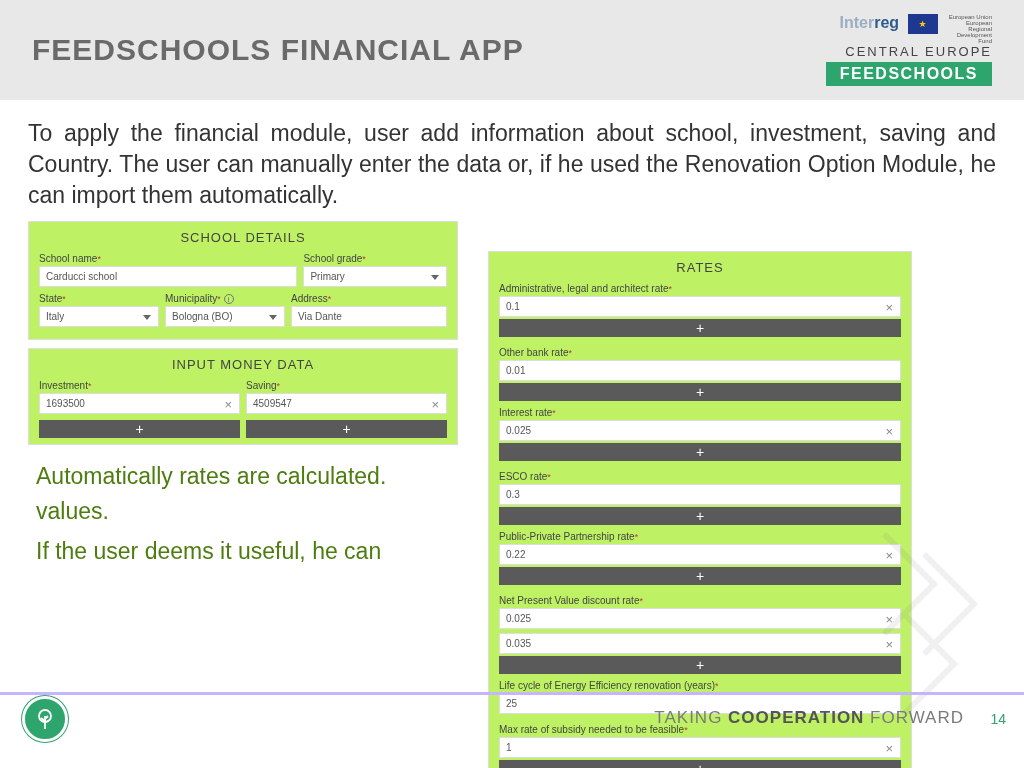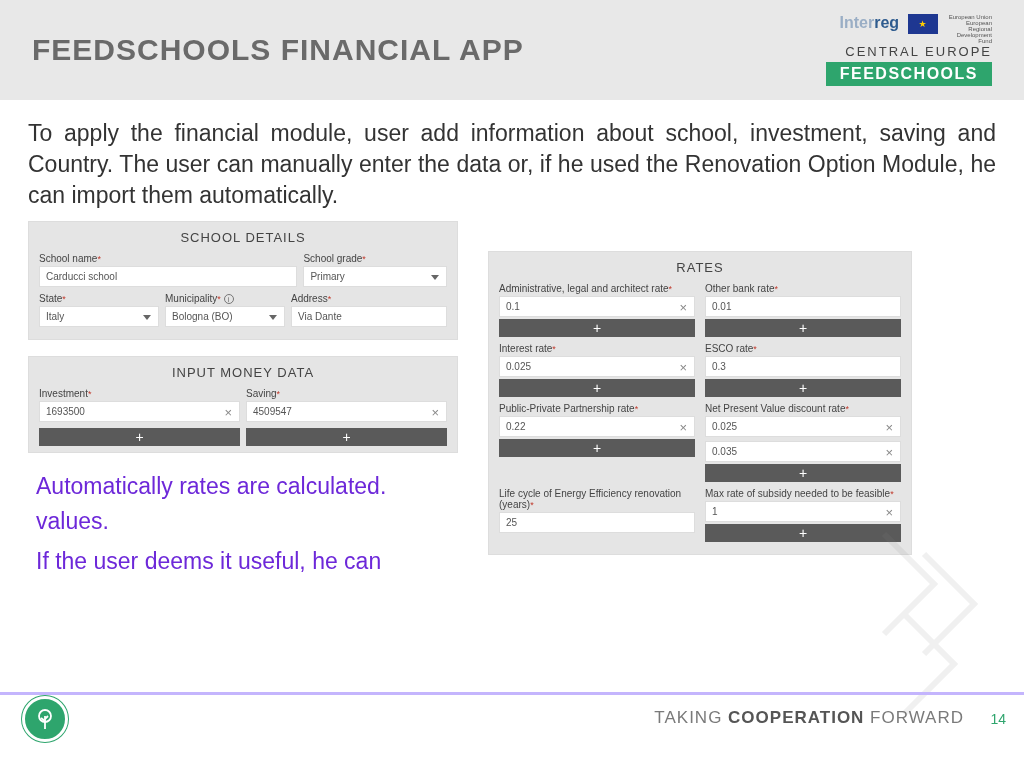--- a/index.html
+++ b/index.html
@@ -11,35 +11,35 @@
   .interreg .light { color: #9aaec5; }
   .ce { font-size: 13px; color: #444; letter-spacing: 2px; }
   .feed-badge { background: #2ea56d; color: #fff; font-size: 16px; font-weight: bold; padding: 3px 14px; margin-top: 3px; display: inline-block; letter-spacing: 1.5px; }
   .eu-flag { display:inline-block; width:30px; height:20px; background:#1e3791; vertical-align:top; margin-left:4px; position:relative; }
   .eu-flag::after{content:"★";color:#fc0;font-size:9px;position:absolute;top:5px;left:11px;}
   .eu-text{font-size:6px;color:#555;display:inline-block;width:50px;vertical-align:top;line-height:1;}
   .intro { font-size: 23px; color: #333; padding: 18px 28px 10px 28px; text-align: justify; line-height: 1.35; }
   .main-wrap { position: relative; padding: 0 20px; }
   .panel-left { position: absolute; left: 28px; top: 0; width: 430px; }
   .panel-right { position: absolute; left: 488px; top: 30px; width: 424px; }
-  .form-card { background: #e5e5e5; border: 1px solid #ddd; margin-bottom: 16px; padding: 8px 10px 6px 10px; font-size: 11px; }
+  .form-card { background: #bef264; border: 1px solid #ddd; margin-bottom: 8px; padding: 8px 10px 6px 10px; font-size: 11px; }
   .form-title { text-align: center; font-size: 13px; letter-spacing: 1px; color: #444; margin-bottom: 8px; }
   .lbl { font-size: 10px; color: #444; margin-bottom: 2px; display: block; }
   .req { color: #c0392b; font-size: 9px; }
   .field { background: #fff; border: 1px solid #ddd; padding: 4px 6px; font-size: 10px; color: #555; position: relative; margin-bottom: 6px; }
   .sel::after { content: ""; position: absolute; right: 7px; top: 8px; border-left: 4px solid transparent; border-right: 4px solid transparent; border-top: 5px solid #666; }
   .row { display: flex; gap: 6px; }
   .row > div { flex: 1; }
   .clear-x { position: absolute; right: 7px; top: 3px; color: #888; font-size: 13px; cursor: pointer; }
   .plus-bar { background: #5a5a5a; color: #fff; text-align: center; font-size: 14px; line-height: 18px; height: 18px; margin-top: 2px; cursor: pointer; }
-  .rates-card .row { gap: 10px; }
+  .rates-card .row { gap: 10px; flex-direction: column; }
   .rates-card .col { flex: 1; }
   .rates-card .field { margin-bottom: 0; }
   .rates-card .group { margin-bottom: 6px; }
-  .body-text { font-size: 23px; color: #6d28d9; margin-top: 300px; padding-left: 8px; line-height: 1.5; }
+  .body-text { font-size: 23px; color: #4d7c0f; margin-top: 300px; padding-left: 8px; line-height: 1.5; }
   .footer { position: absolute; bottom: 26px; left: 0; right: 0; height: 50px; border-top: 3px solid #c4b5fd; display:flex; align-items:center; }
   .tree-badge { width: 46px; height: 46px; border-radius: 50%; background: #2ea56d; margin-left: 22px; position: relative; border:3px solid #fff; box-shadow:0 0 0 1px #2ea56d; display:flex;align-items:center;justify-content:center; }
   .tree-badge svg { width:24px; height:24px; }
   .footer-text { position:absolute; right:60px; bottom:14px; font-size:17px; color:#7a7a7a; letter-spacing:1px; }
   .footer-text b { color:#555; }
   .pagenum { position:absolute; right:18px; bottom:15px; font-size:14px; color:#2ea56d; }
   .chevrons { position:absolute; right:-10px; bottom:40px; opacity:0.12; }
   .chevrons svg { width:160px; height:200px; }
   .info-i { display:inline-block; width:10px; height:10px; border:1px solid #777; border-radius:50%; font-size:7px; text-align:center; line-height:10px; color:#666; }
 </style>

